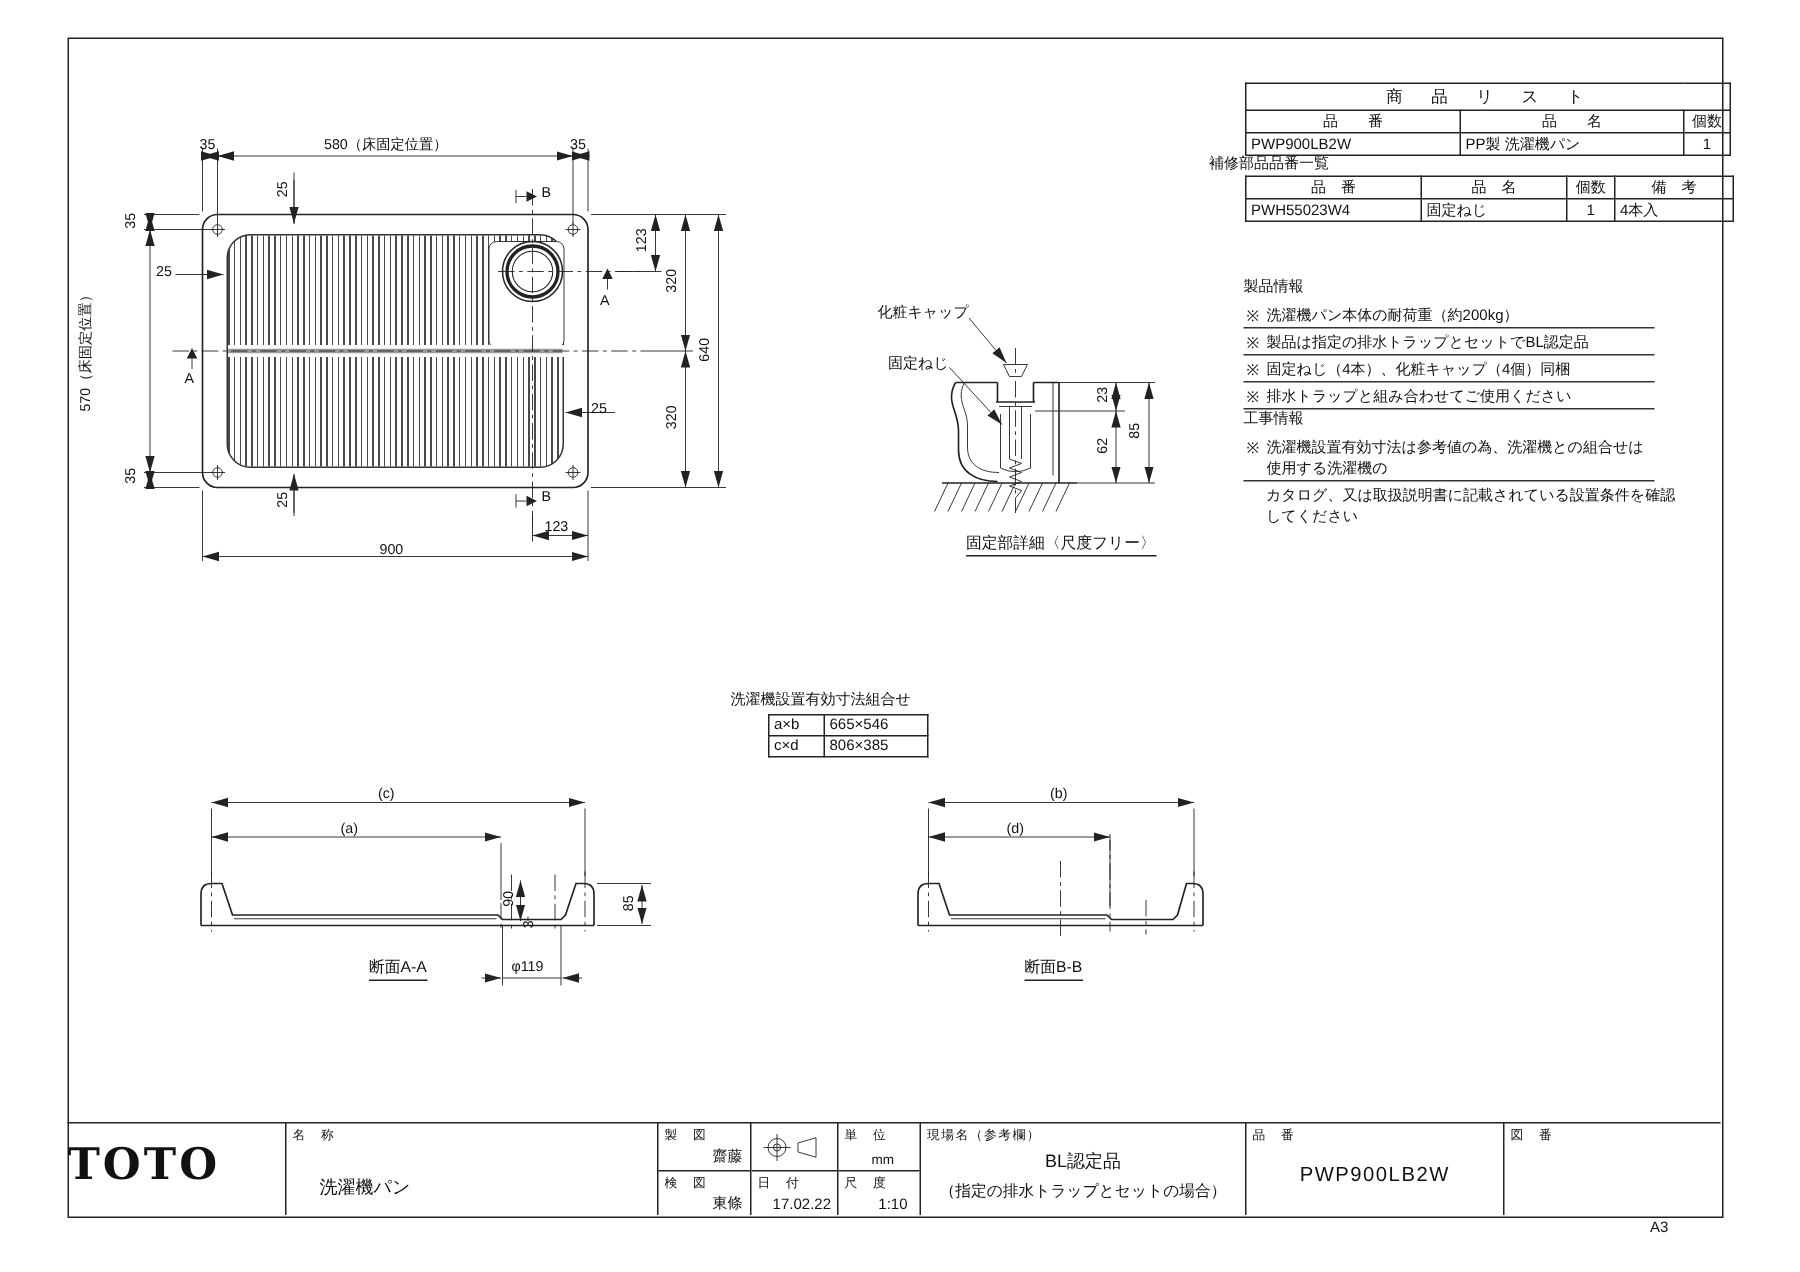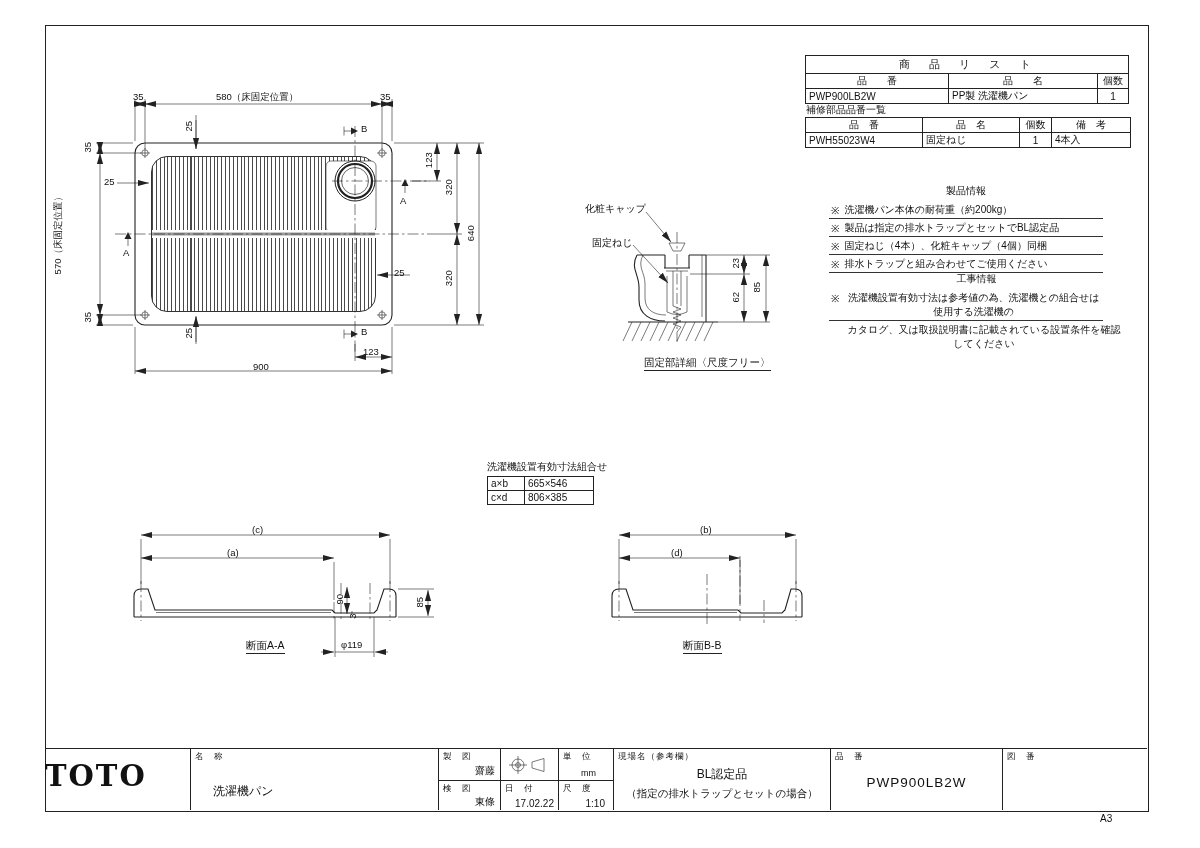--- a/index.html
+++ b/index.html
@@ -13,26 +13,26 @@
   .ln{fill:none;stroke:#222;stroke-width:1.1;}
   .lnt{fill:none;stroke:#222;stroke-width:0.6;}
   .cl{fill:none;stroke:#222;stroke-width:0.6;stroke-dasharray:11 3 2.5 3;}
   .dm{fill:none;stroke:#222;stroke-width:0.6;marker-start:url(#ar);marker-end:url(#ar);}
   .dme{fill:none;stroke:#222;stroke-width:0.6;marker-end:url(#ar);}
   .dms{fill:none;stroke:#222;stroke-width:0.6;marker-start:url(#ar);}
   .arw{fill:#222;stroke:none;}
   .ribs{position:absolute;left:151px;top:156px;width:225px;height:156px;border:1px solid #333;
         border-radius:16px;box-sizing:border-box;
         background:repeating-linear-gradient(90deg,#4a4a4a 0 1px,transparent 1px 3.85px);}
-  table.tb{position:absolute;border-collapse:collapse;font-size:10px;color:#111;table-layout:fixed;}
+  table.tb{position:absolute;border-collapse:collapse;font-size:10px;color:#111;table-layout:fixed;margin-left:25px;}
   table.tb td,table.tb th{border:1px solid #222;padding:0 3px;height:13px;font-weight:normal;
         white-space:nowrap;overflow:hidden;text-align:left;}
   .tb .ttl{text-align:center;font-size:11px;height:17px;letter-spacing:4px;}
   .tb .ctr{text-align:center;}
-  .info{position:absolute;font-size:10px;text-align:center;}
+  .info{position:absolute;font-size:10px;}
   .info .hd{margin-bottom:3px;}
   .info .it{display:flex;gap:5px;width:272px;border-bottom:1px solid #333;padding:2px 0 1px 2px;}
   .info .nl{display:flex;gap:5px;width:280px;padding:2px 0 1px 2px;}
   
   .tbk{position:absolute;left:45px;top:748px;width:1102px;height:62px;box-sizing:border-box;}
   .cell{position:absolute;box-sizing:border-box;border-left:1.2px solid #222;border-top:1.2px solid #222;height:100%;}
   .cell .sl{position:absolute;left:4px;top:2px;font-size:8.5px;letter-spacing:1px;}
   .half{position:absolute;left:0;width:100%;height:31px;box-sizing:border-box;}
   .half.bot{top:31px;border-top:1.2px solid #222;}
   .logo{position:absolute;left:0;top:10px;width:100%;text-align:left;

